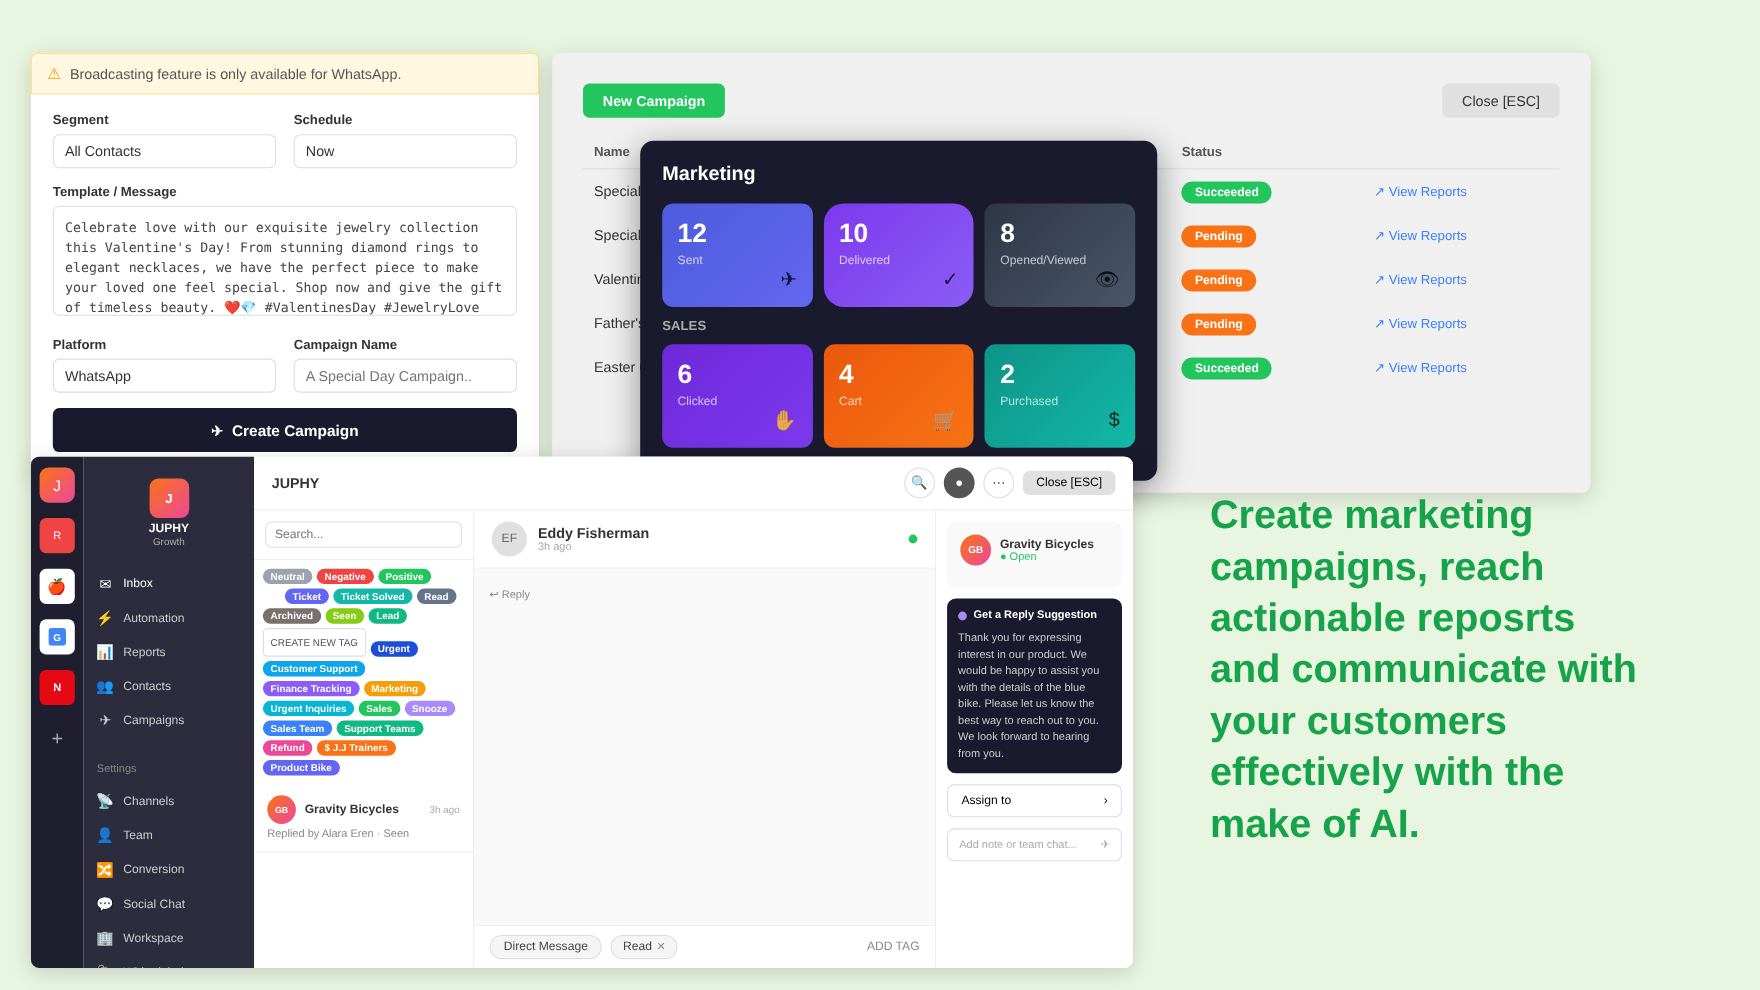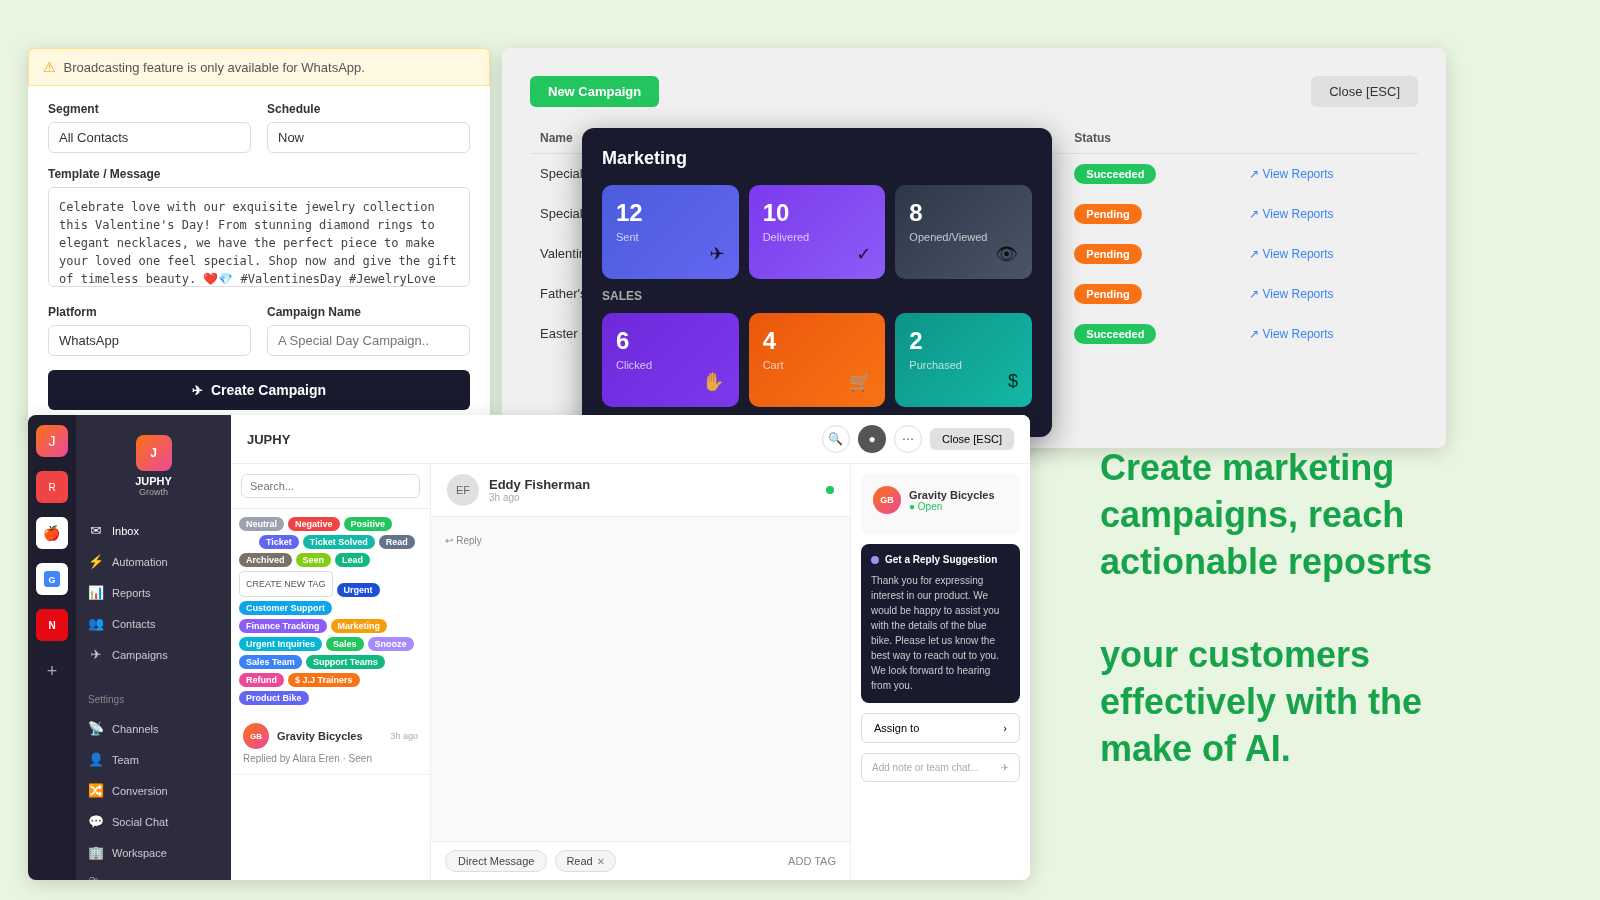--- a/index.html
+++ b/index.html
@@ -168,21 +168,21 @@
       border-radius: 10px;
       padding: 14px;
       display: flex;
       flex-direction: column;
       min-height: 80px;
     }
     .stat-number { font-size: 24px; font-weight: 700; color: #fff; }
     .stat-label { font-size: 11px; color: rgba(255,255,255,0.7); margin-top: 4px; }
     .stat-icon { align-self: flex-end; font-size: 18px; opacity: 0.8; }
     .card-blue { background: linear-gradient(135deg, #4c5cdb, #6366f1); }
-    .card-purple { background: linear-gradient(135deg, #7c3aed, #8b5cf6); }
+    .card-purple { background: linear-gradient(135deg, #7c3aed, #8b5cf6); border-radius: 18px; }
     .card-dark { background: linear-gradient(135deg, #2d3748, #4a5568); }
     .card-violet { background: linear-gradient(135deg, #6d28d9, #7c3aed); }
     .card-orange { background: linear-gradient(135deg, #ea580c, #f97316); }
     .card-teal { background: linear-gradient(135deg, #0d9488, #14b8a6); }
 
     
     .bottom-panel {
       position: absolute;
       top: 415px;
       left: 28px;
@@ -862,18 +862,18 @@
       </div>
     </div>
   </div>
 </div>
 
 <div class="marketing-text-panel">
   <div class="marketing-heading">
     <span>Create marketing</span><br>
     <span>campaigns, reach</span><br>
     <span>actionable reposrts</span><br>
-    <br>
+    <span>and communicate with</span><br>
     <span>your customers</span><br>
     <span>effectively with the</span><br>
     <span>make of AI.</span>
   </div>
 </div>
 
 </body></html>

